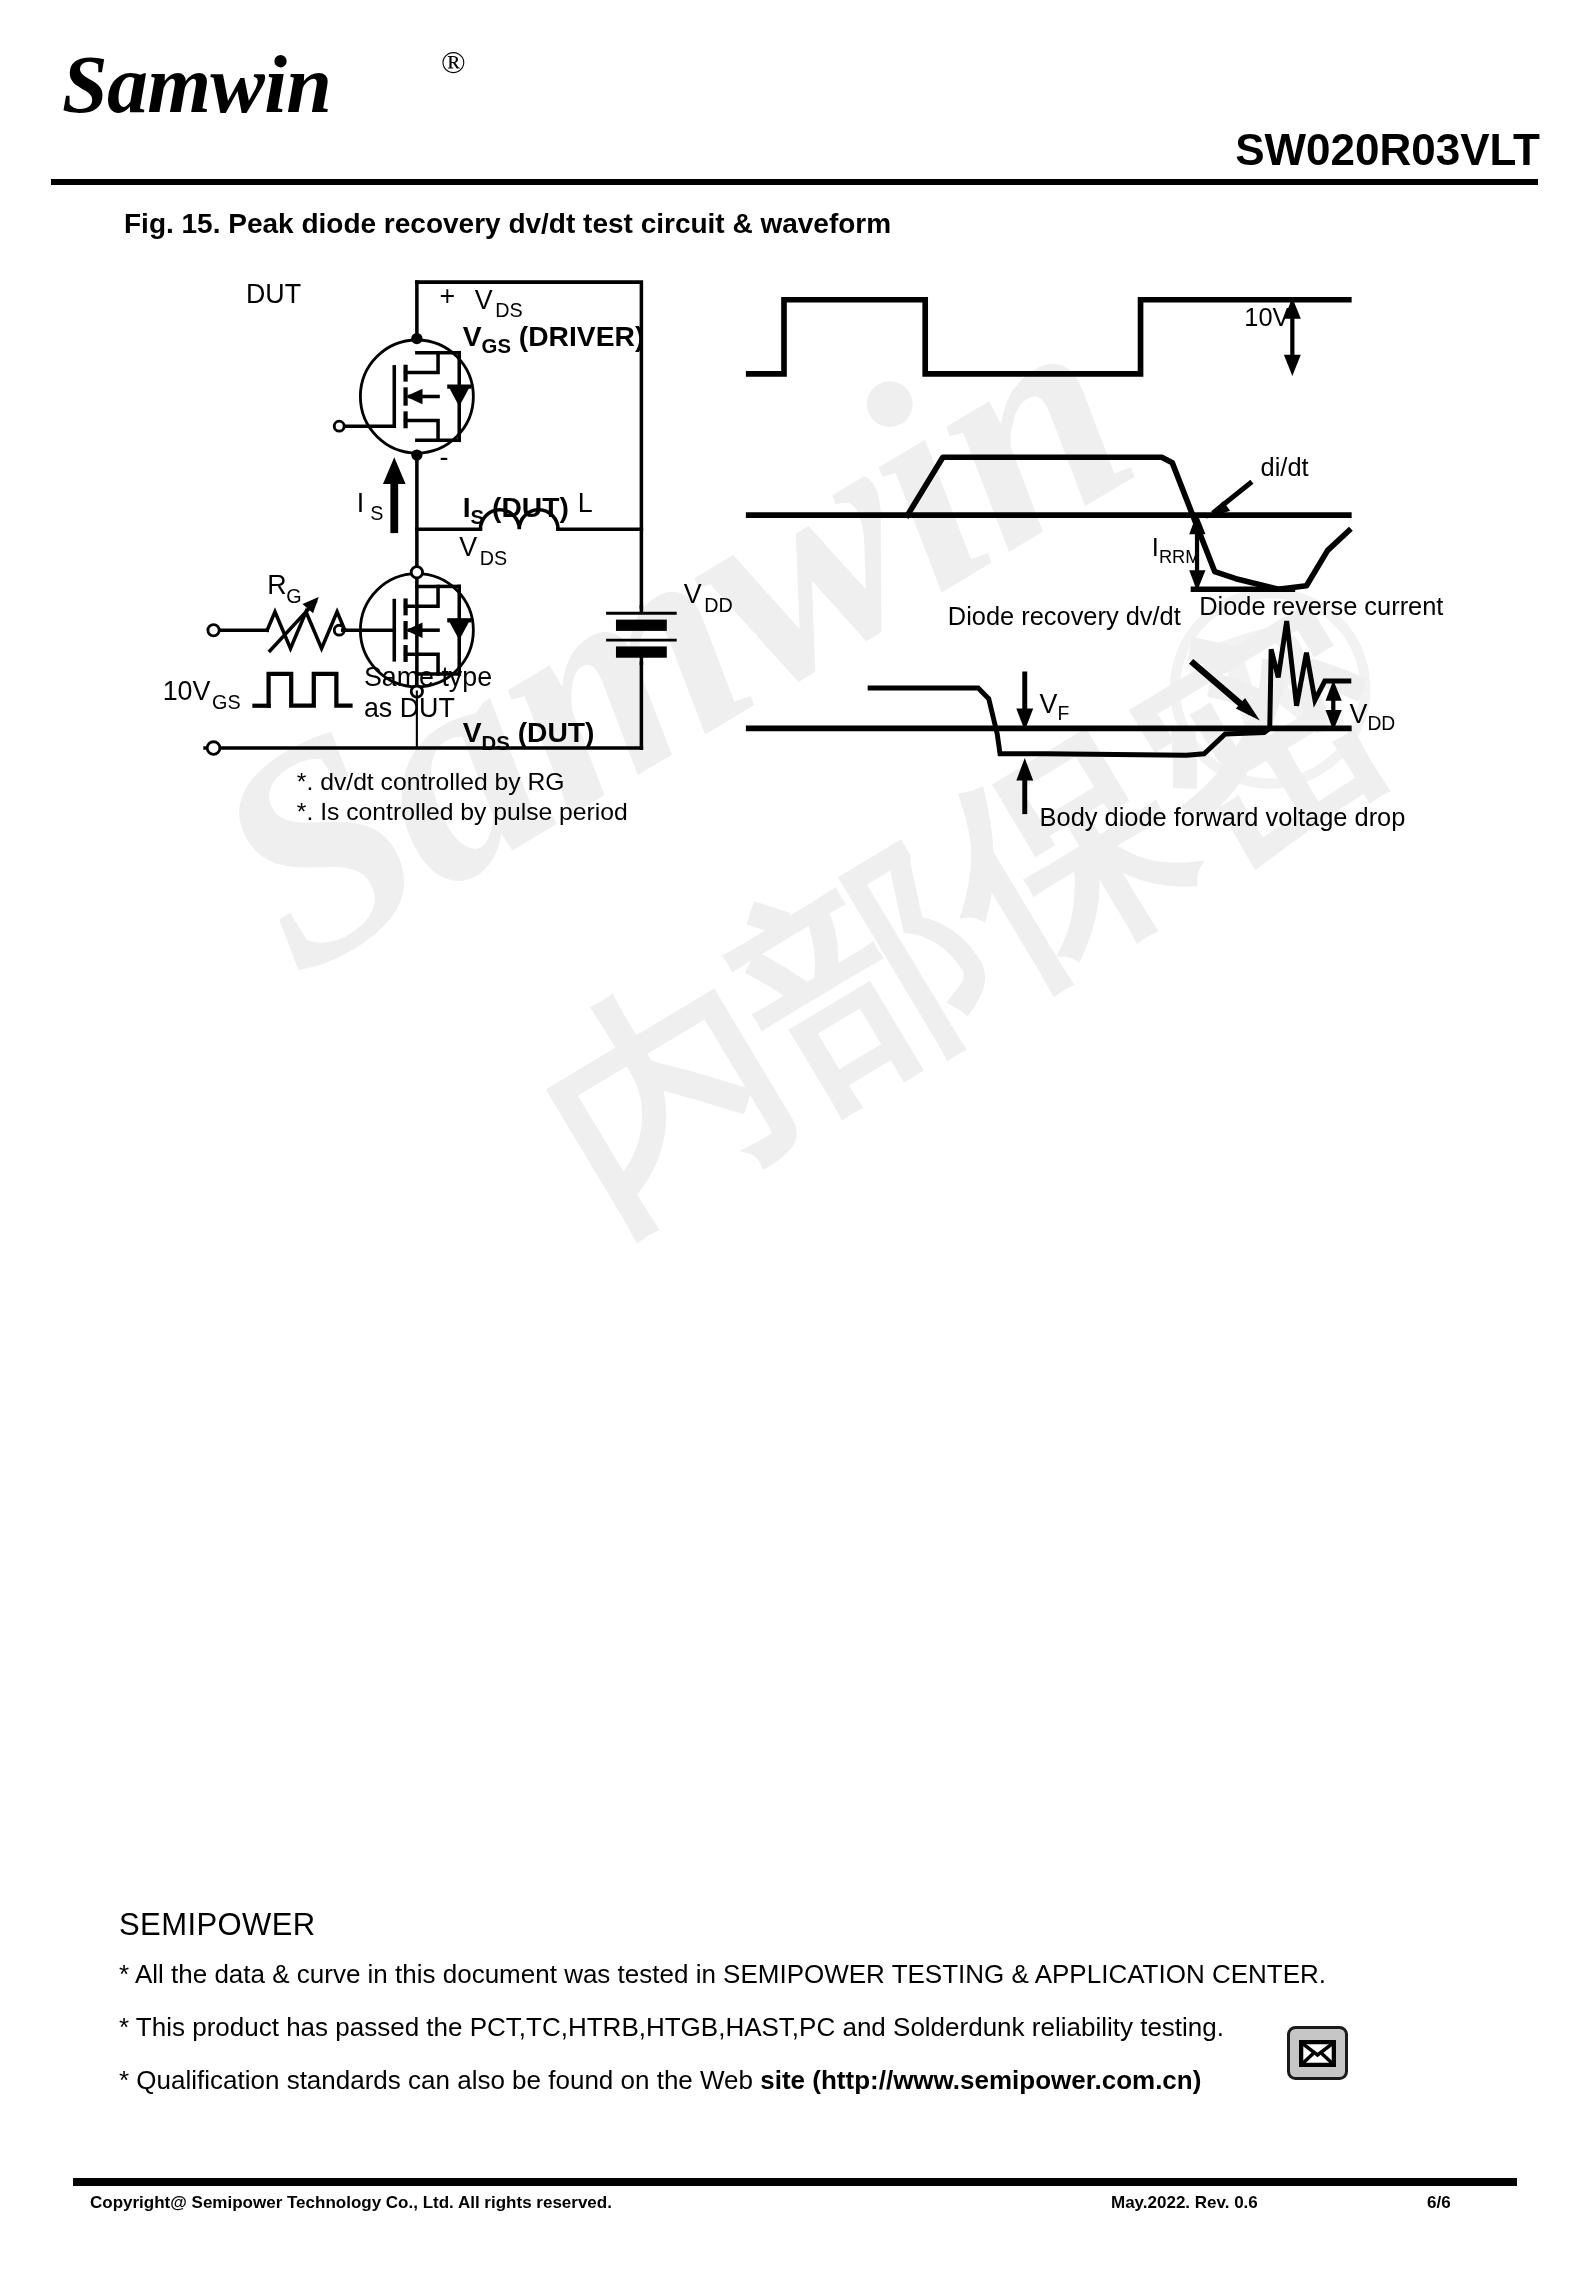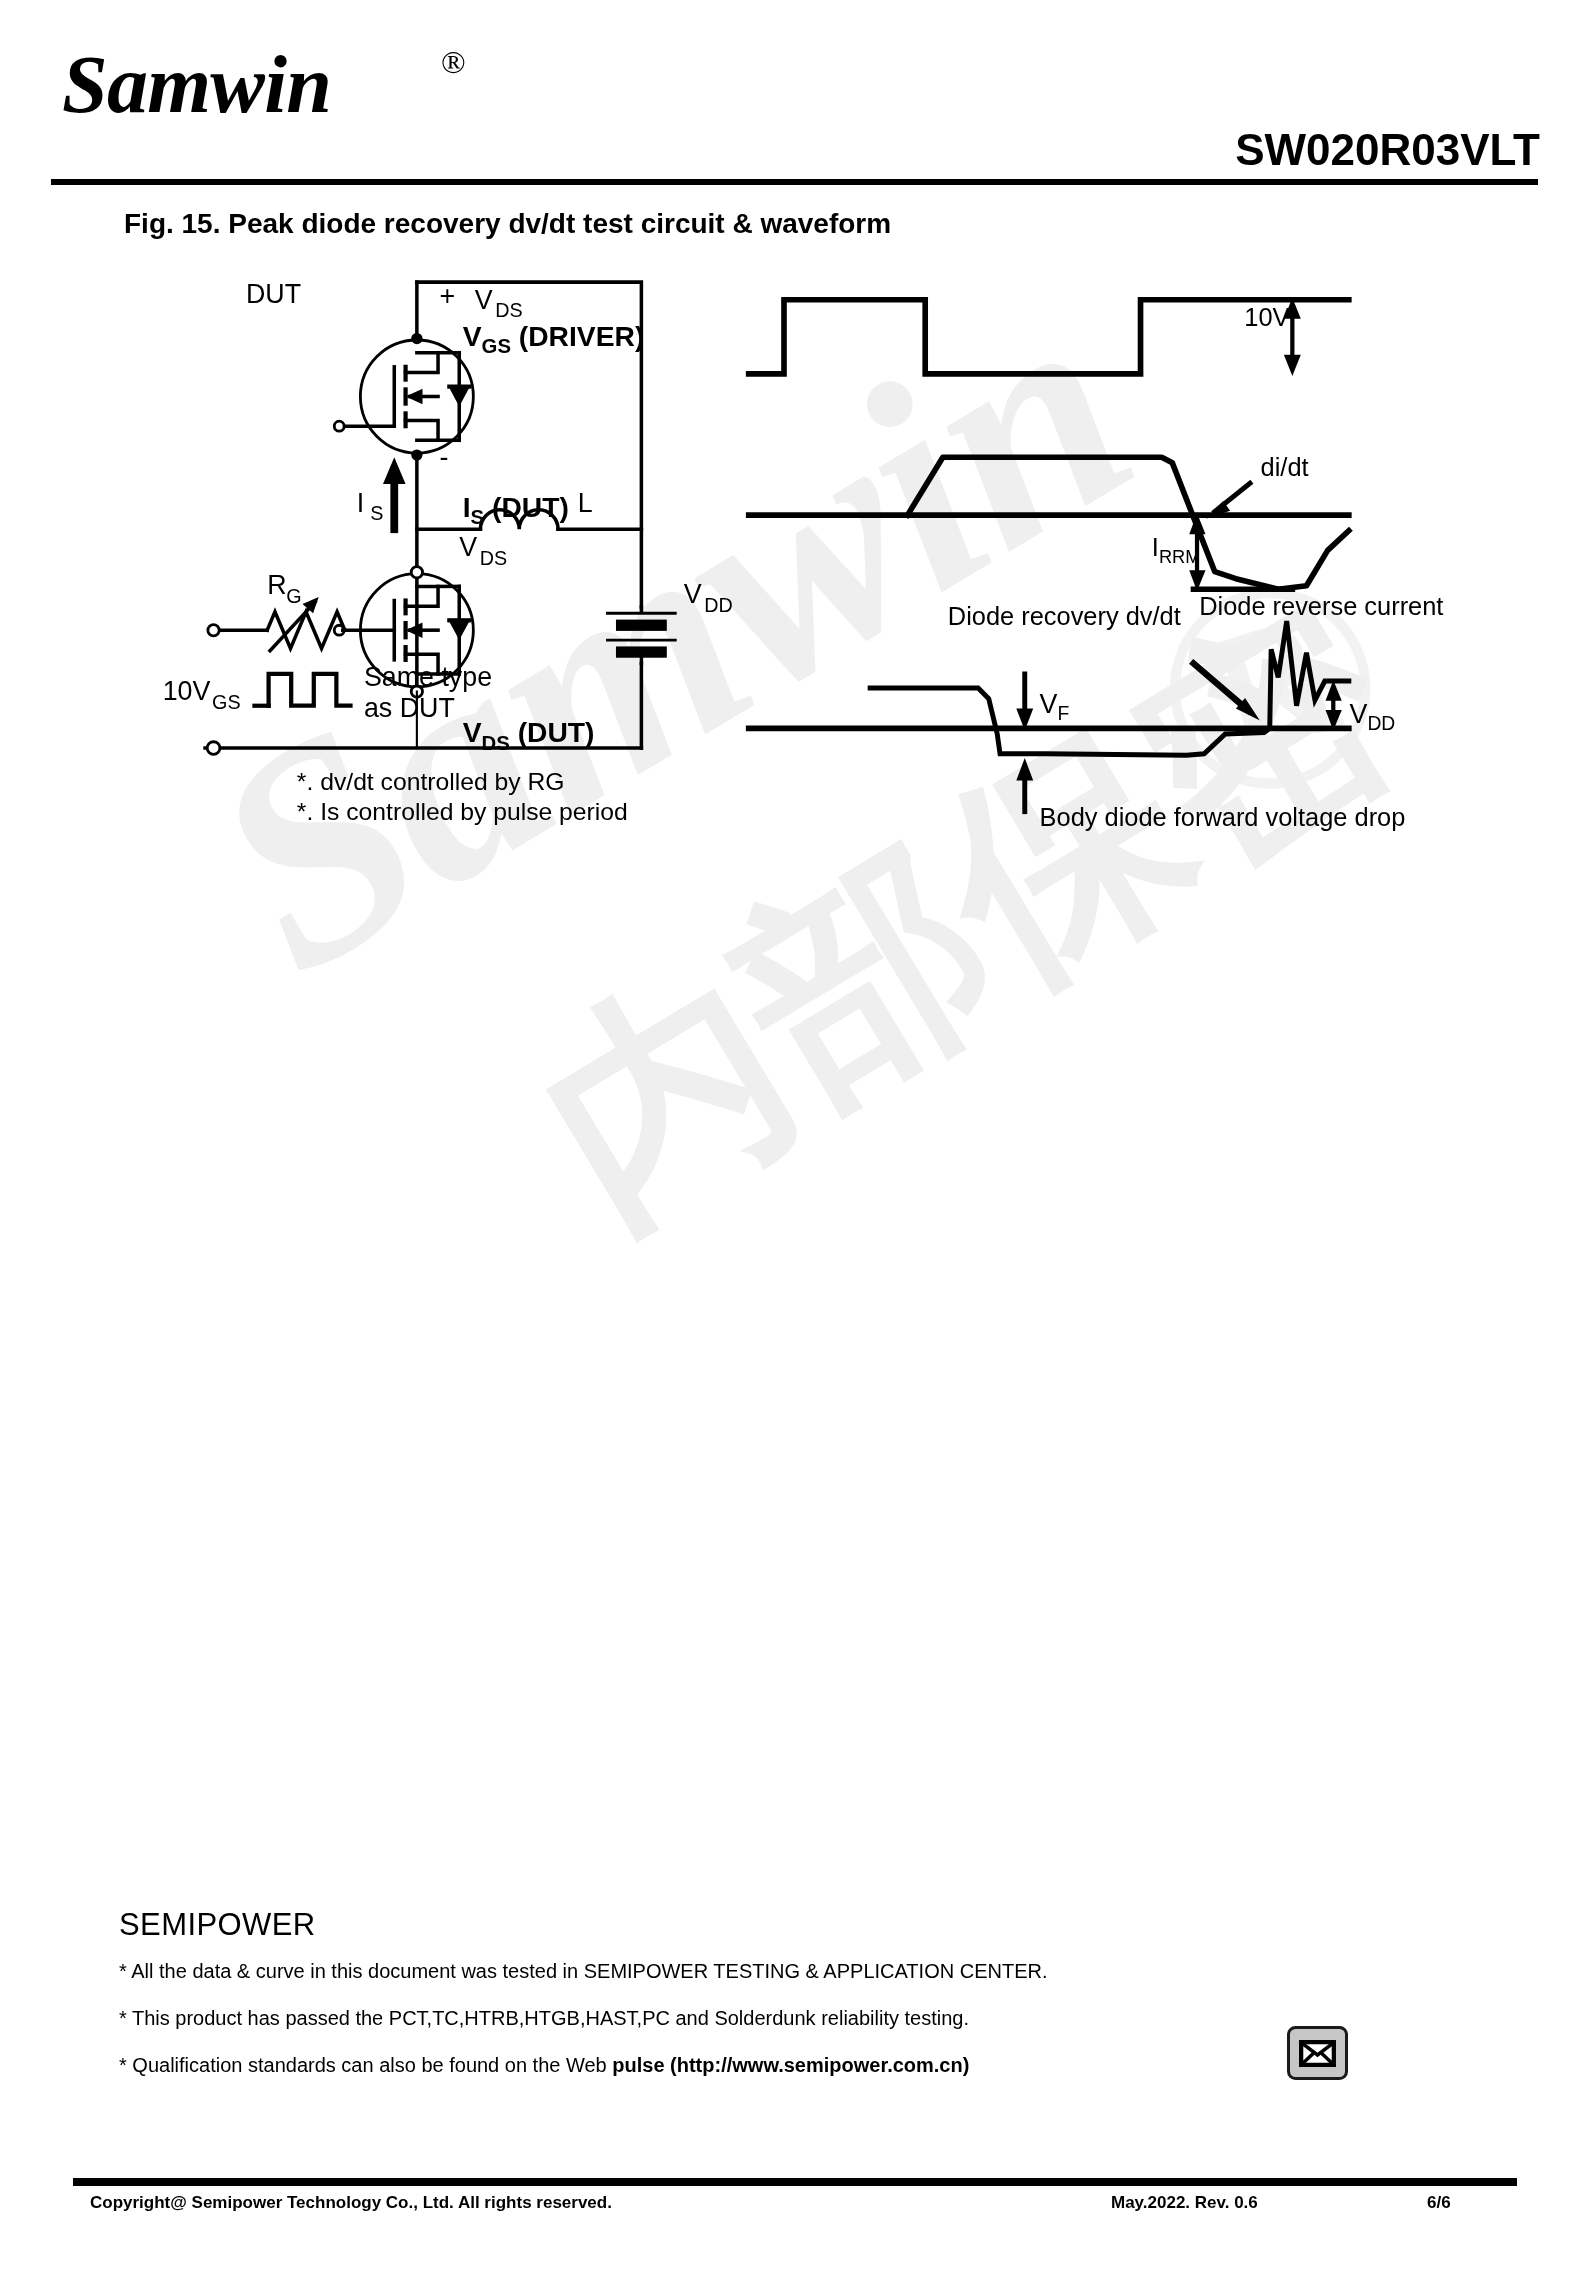--- a/index.html
+++ b/index.html
@@ -138,21 +138,21 @@
     z-index: 5;
     font-family: "Liberation Sans", sans-serif;
   }
   #disclaimer-title {
     font-size: 31px;
     letter-spacing: 0.4px;
     margin-bottom: 18.4px;
     font-weight: 400;
   }
   .disc-line {
-    font-size: 20px;
+    font-size: 26px;
     line-height: 1.0;
     margin-bottom: 27px;
     white-space: nowrap;
   }
   .disc-line b { font-weight: 700; }
   #mail-icon-btn {
     position: absolute;
     left: 1168px;
     top: 119px;
     width: 61px;
@@ -433,21 +433,21 @@
   <div id="disclaimer">
     <div id="disclaimer-title">SEMIPOWER</div>
 
     <div class="disc-line">
       <span>* All the data &amp; curve in this document was tested in SEMIPOWER TESTING &amp; APPLICATION CENTER.</span>
     </div>
     <div class="disc-line">
       <span>* This product has passed the PCT,TC,HTRB,HTGB,HAST,PC and Solderdunk reliability testing.</span>
     </div>
     <div class="disc-line">
-      <span>* Qualification standards can also be found on the Web </span><b>pulse (http://www.semipower.com.cn)</b>
+      <span>* Qualification standards can also be found on the Web </span><b>site (http://www.semipower.com.cn)</b>
     </div>
 
     <div id="mail-icon-btn">
       <svg width="37" height="27" viewBox="0 0 52 38">
         <rect x="3" y="3" width="46" height="32" fill="#ffffff" stroke="#000" stroke-width="6"></rect>
         <path d="M 5 5 L 26 21 L 47 5" fill="none" stroke="#000" stroke-width="5"></path>
         <path d="M 5 33 L 20 19 M 47 33 L 32 19" fill="none" stroke="#000" stroke-width="5"></path>
       </svg>
     </div>
   </div>

